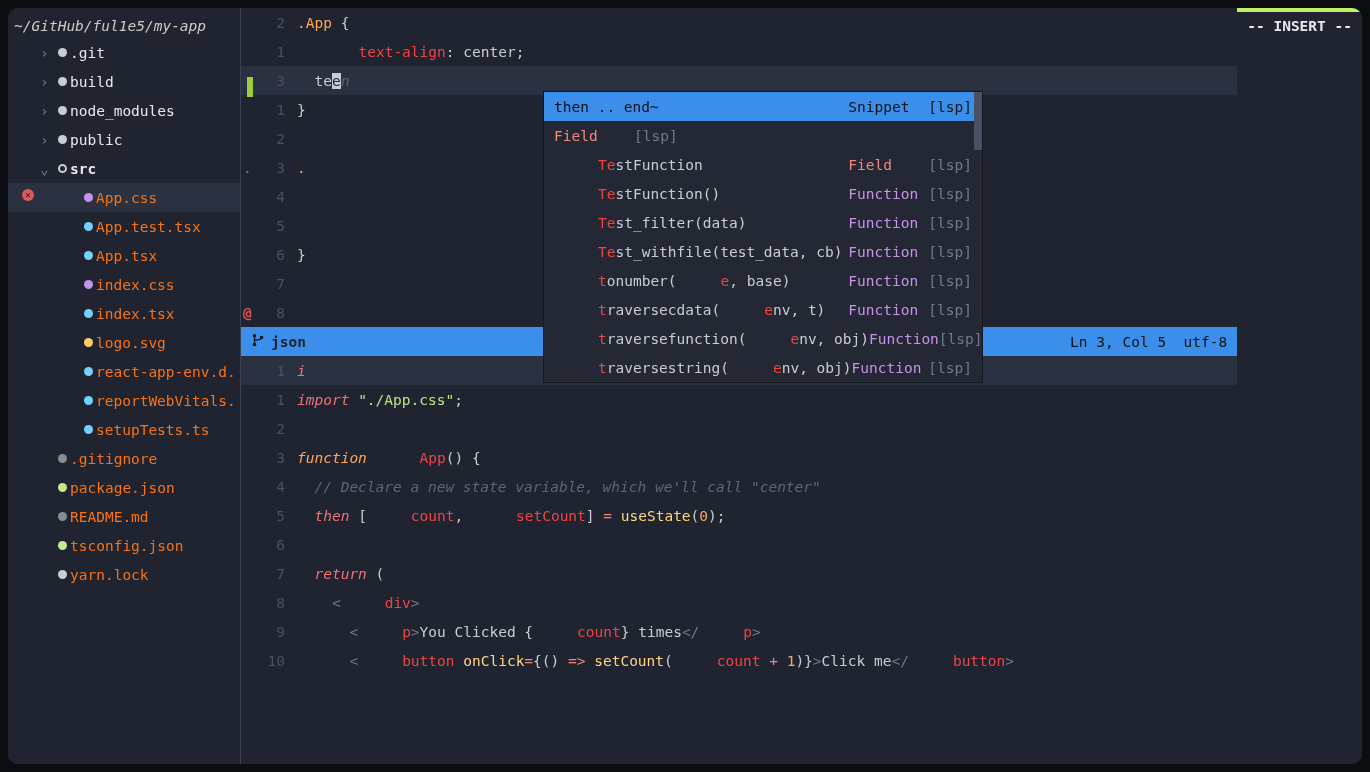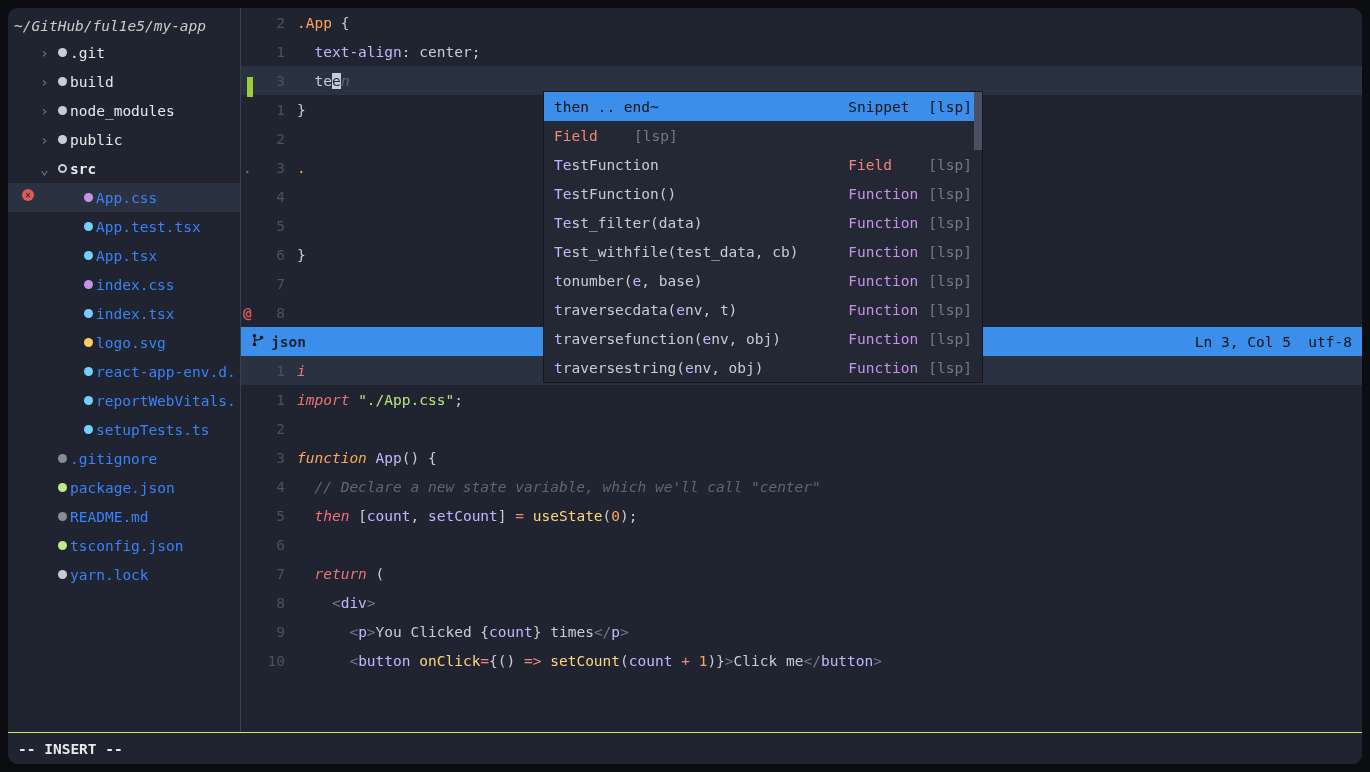--- a/index.html
+++ b/index.html
@@ -14,21 +14,21 @@
     padding: 8px;
   }
   .app {
     width: 100%;
     height: 100%;
     background: #1f2430;
     border-radius: 10px;
     overflow: hidden;
     position: relative;
     display: flex;
-    flex-direction: column;
+    flex-direction: row;
   }
   .main-area {
     flex: 1;
     display: flex;
     overflow: hidden;
   }
   
   .sidebar {
     width: 232px;
     background: #1f2430;
@@ -49,21 +49,21 @@
     padding-left: 6px;
     white-space: nowrap;
     position: relative;
   }
   .tree-row .chevron { width: 14px; color: #707a8c; }
   .tree-row .dot { width: 16px; display:flex; align-items:center; justify-content:center; }
   .tree-row .dot span {
     width: 9px; height: 9px; border-radius: 50%; display:inline-block;
   }
   .tree-row .dot.open span { background:none; border:2px solid #c8ccd4; width:9px; height:9px; }
-  .tree-row .name { color:#3b82f6; }
+  .tree-row .name { color:#f97316; }
   .tree-row .name.dir { color:#e6e8eb; }
   .tree-row .name.bold { font-weight:bold; }
   .tree-row.indent1 { padding-left: 32px; }
   .tree-row.indent2 { padding-left: 58px; }
   .tree-row.active { background:#2a3140; }
   .tree-row .diag-error {
     position:absolute; left:14px; top:6px;
     width:12px; height:12px; border-radius:50%;
     background:#e05a5a; color:#1f2430;
     font-size:10px; line-height:12px; text-align:center;
@@ -137,30 +137,30 @@
   .popup .scrollbar {
     position:absolute; right:0; top:0; width:8px; height:58px; background:#4a5163;
   }
   .popup-row.selected .src,
   .popup-row.selected .kind,
   .popup-row.selected .label { color:#101418; }
   
   .cmdline {
     height: 32px;
     background:#1f2430;
-    border-top:1px solid #bef264;
+    border-top:4px solid #bef264;
     display:flex;
     align-items:center;
     padding:0 10px;
     color:#e6e8eb;
     font-weight:bold;
   }
   
   .c-orange { color:#ffa759; }
-  .c-blue   { color:#c4b5fd; }
+  .c-blue   { color:#ef4444;margin-left:44px; }
   .c-green  { color:#bae67e; }
   .c-yellow { color:#ffd580; }
   .c-red    { color:#f28779; }
   .c-redkw  { color:#f07178; font-style:italic; }
   .c-gray   { color:#5c6773; font-style:italic; }
   .c-num    { color:#ffa759; }
   .c-kw     { color:#ffa759; font-style:italic; }
   .c-white  { color:#c8ccd4; }
   .c-muted  { color:#707a8c; }
   .c-field  { color:#f28779; }

